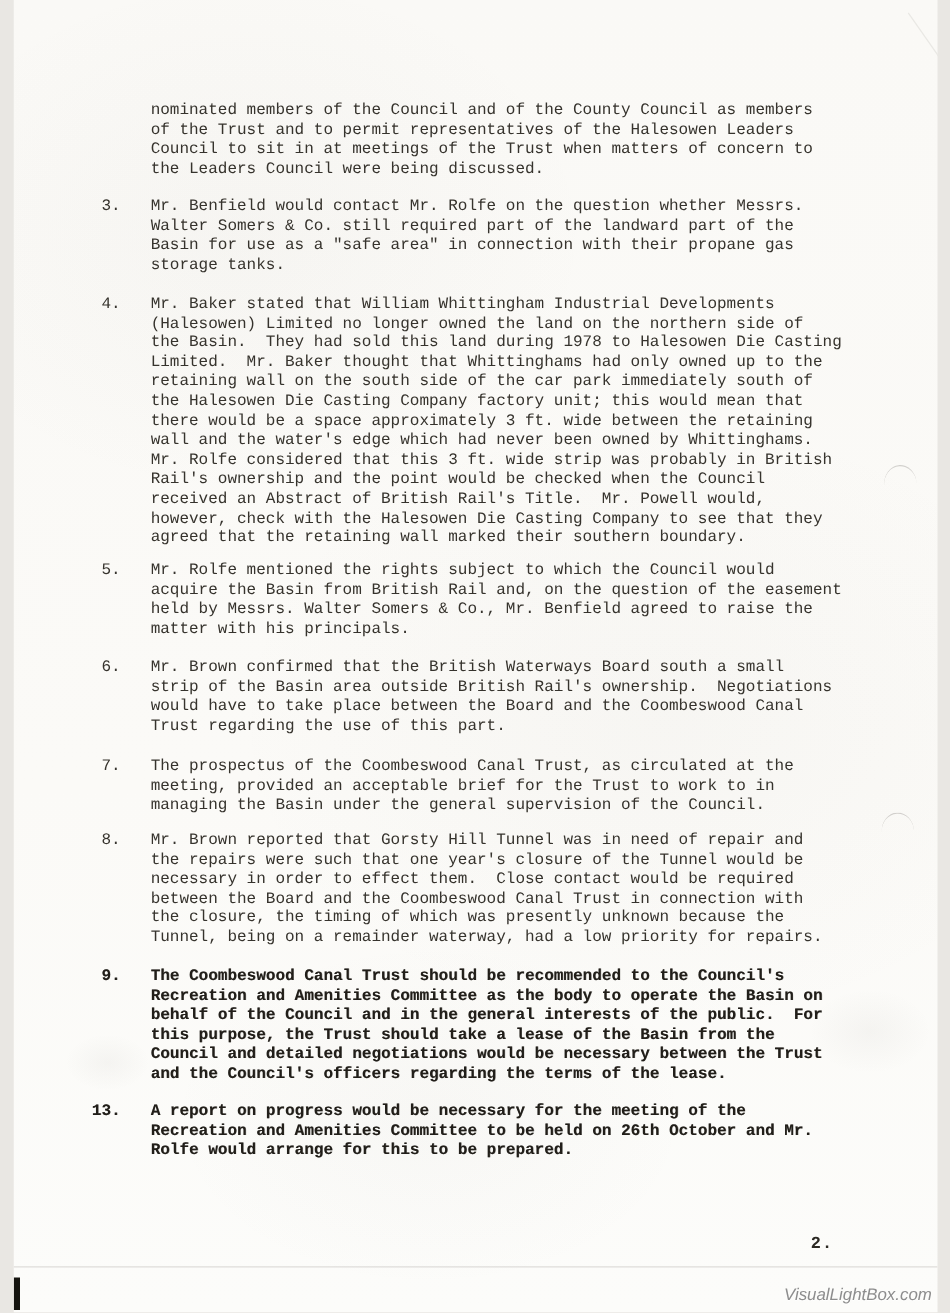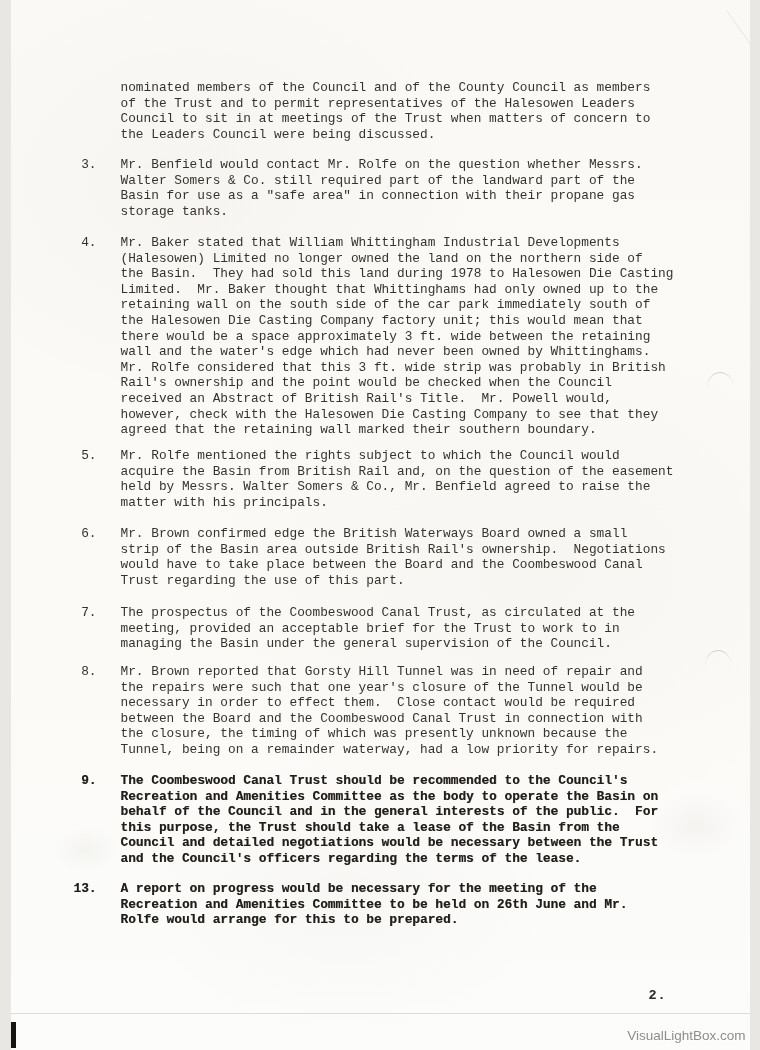--- a/index.html
+++ b/index.html
@@ -64,20 +64,21 @@
     letter-spacing: 1px;
   }
   .watermark {
     position: absolute;
     right: 4px;
     top: 1028px;
     font-family: "Liberation Sans", sans-serif;
     font-size: 13.5px;
     color: #8d8d8d;
     text-shadow: 0 1px 0 rgba(255,255,255,0.8);
+    font-style: italic;
   }
   
   .edge-bottom-line {
     position: absolute;
     left: 0;
     top: 1013px;
     width: 100%;
     height: 1px;
     background: rgba(90,85,78,0.18);
   }
@@ -165,21 +166,21 @@
   <div class="para" style="top:448px">
     <span class="num">5.</span>
     <div class="ptext">Mr. Rolfe mentioned the rights subject to which the Council would
 acquire the Basin from British Rail and, on the question of the easement
 held by Messrs. Walter Somers &amp; Co., Mr. Benfield agreed to raise the
 matter with his principals.</div>
   </div>
 
   <div class="para" style="top:526px">
     <span class="num">6.</span>
-    <div class="ptext">Mr. Brown confirmed edge the British Waterways Board owned a small
+    <div class="ptext">Mr. Brown confirmed that the British Waterways Board south a small
 strip of the Basin area outside British Rail's ownership.  Negotiations
 would have to take place between the Board and the Coombeswood Canal
 Trust regarding the use of this part.</div>
   </div>
 
   <div class="para" style="top:605px">
     <span class="num">7.</span>
     <div class="ptext">The prospectus of the Coombeswood Canal Trust, as circulated at the
 meeting, provided an acceptable brief for the Trust to work to in
 managing the Basin under the general supervision of the Council.</div>
@@ -201,21 +202,21 @@
 Recreation and Amenities Committee as the body to operate the Basin on
 behalf of the Council and in the general interests of the public.  For
 this purpose, the Trust should take a lease of the Basin from the
 Council and detailed negotiations would be necessary between the Trust
 and the Council's officers regarding the terms of the lease.</div>
   </div>
 
   <div class="para heavy" style="top:881px">
     <span class="num">13.</span>
     <div class="ptext">A report on progress would be necessary for the meeting of the
-Recreation and Amenities Committee to be held on 26th June and Mr.
+Recreation and Amenities Committee to be held on 26th October and Mr.
 Rolfe would arrange for this to be prepared.</div>
   </div>
 
   <div class="page-number">2.</div>
 
   <div class="smudge s1"></div>
   <div class="smudge s2"></div>
   <div class="crease-arc a1"></div>
   <div class="crease-arc a2"></div>
   <div class="crease-diag"></div>

